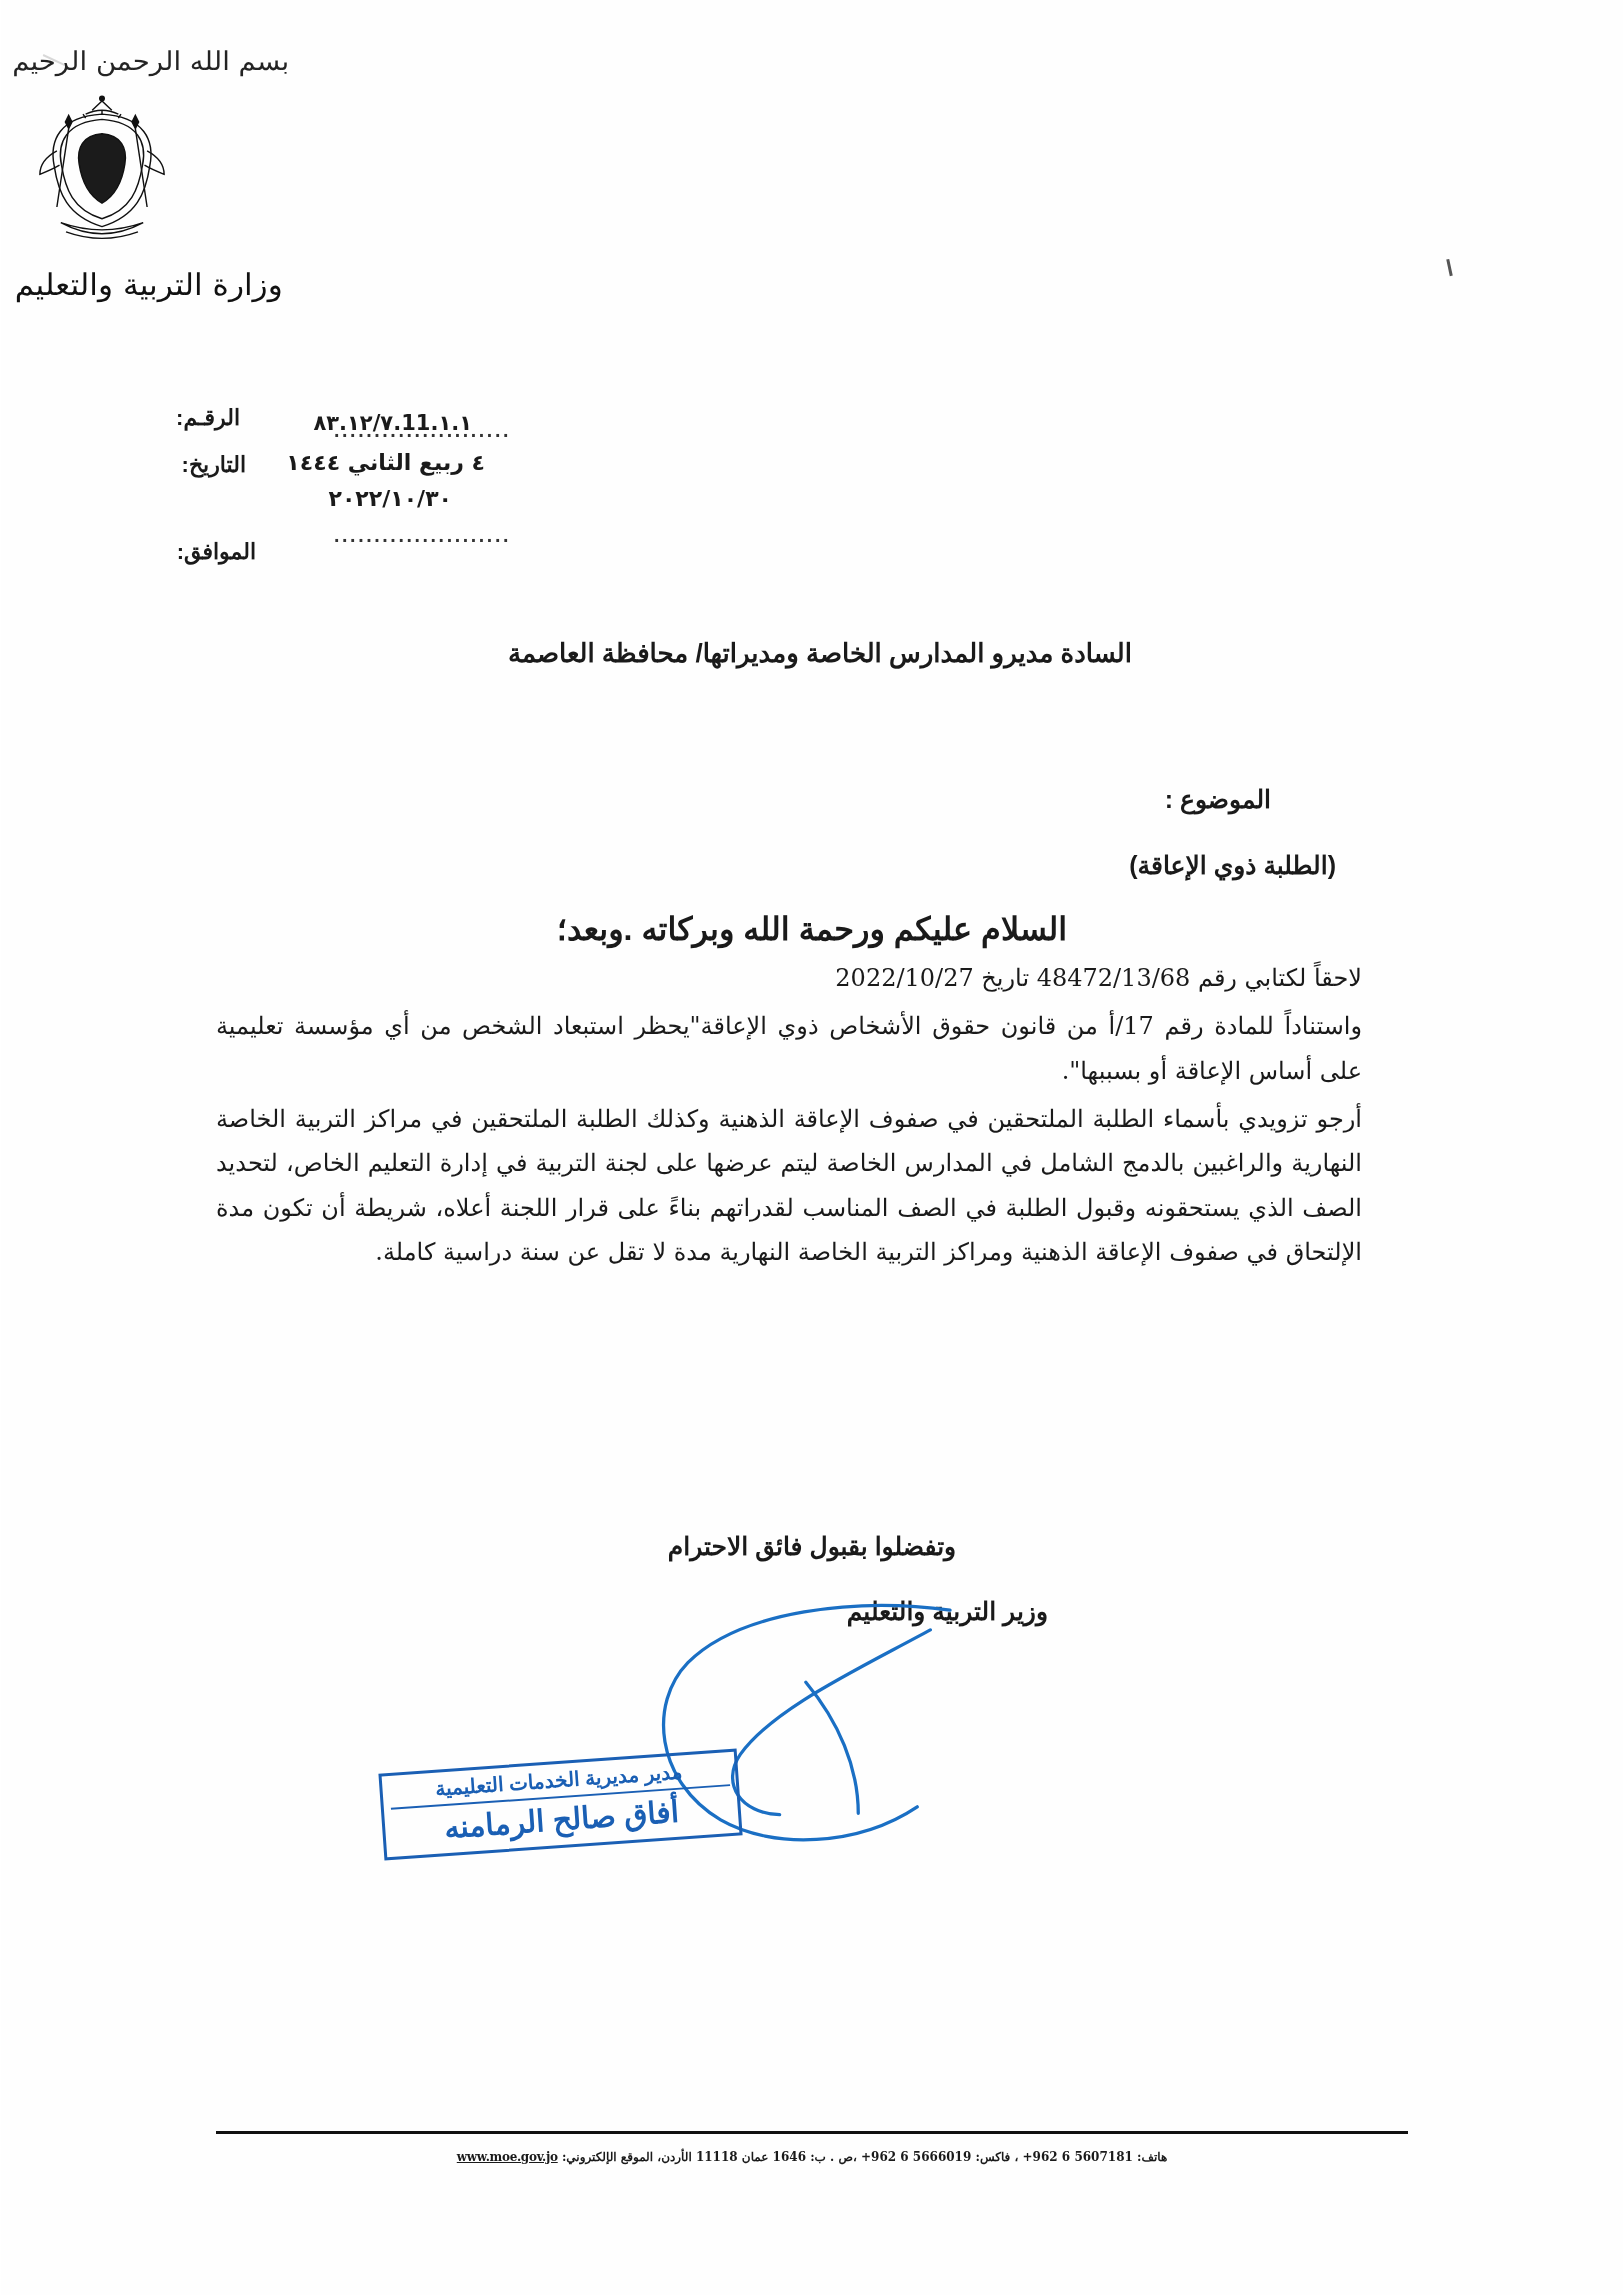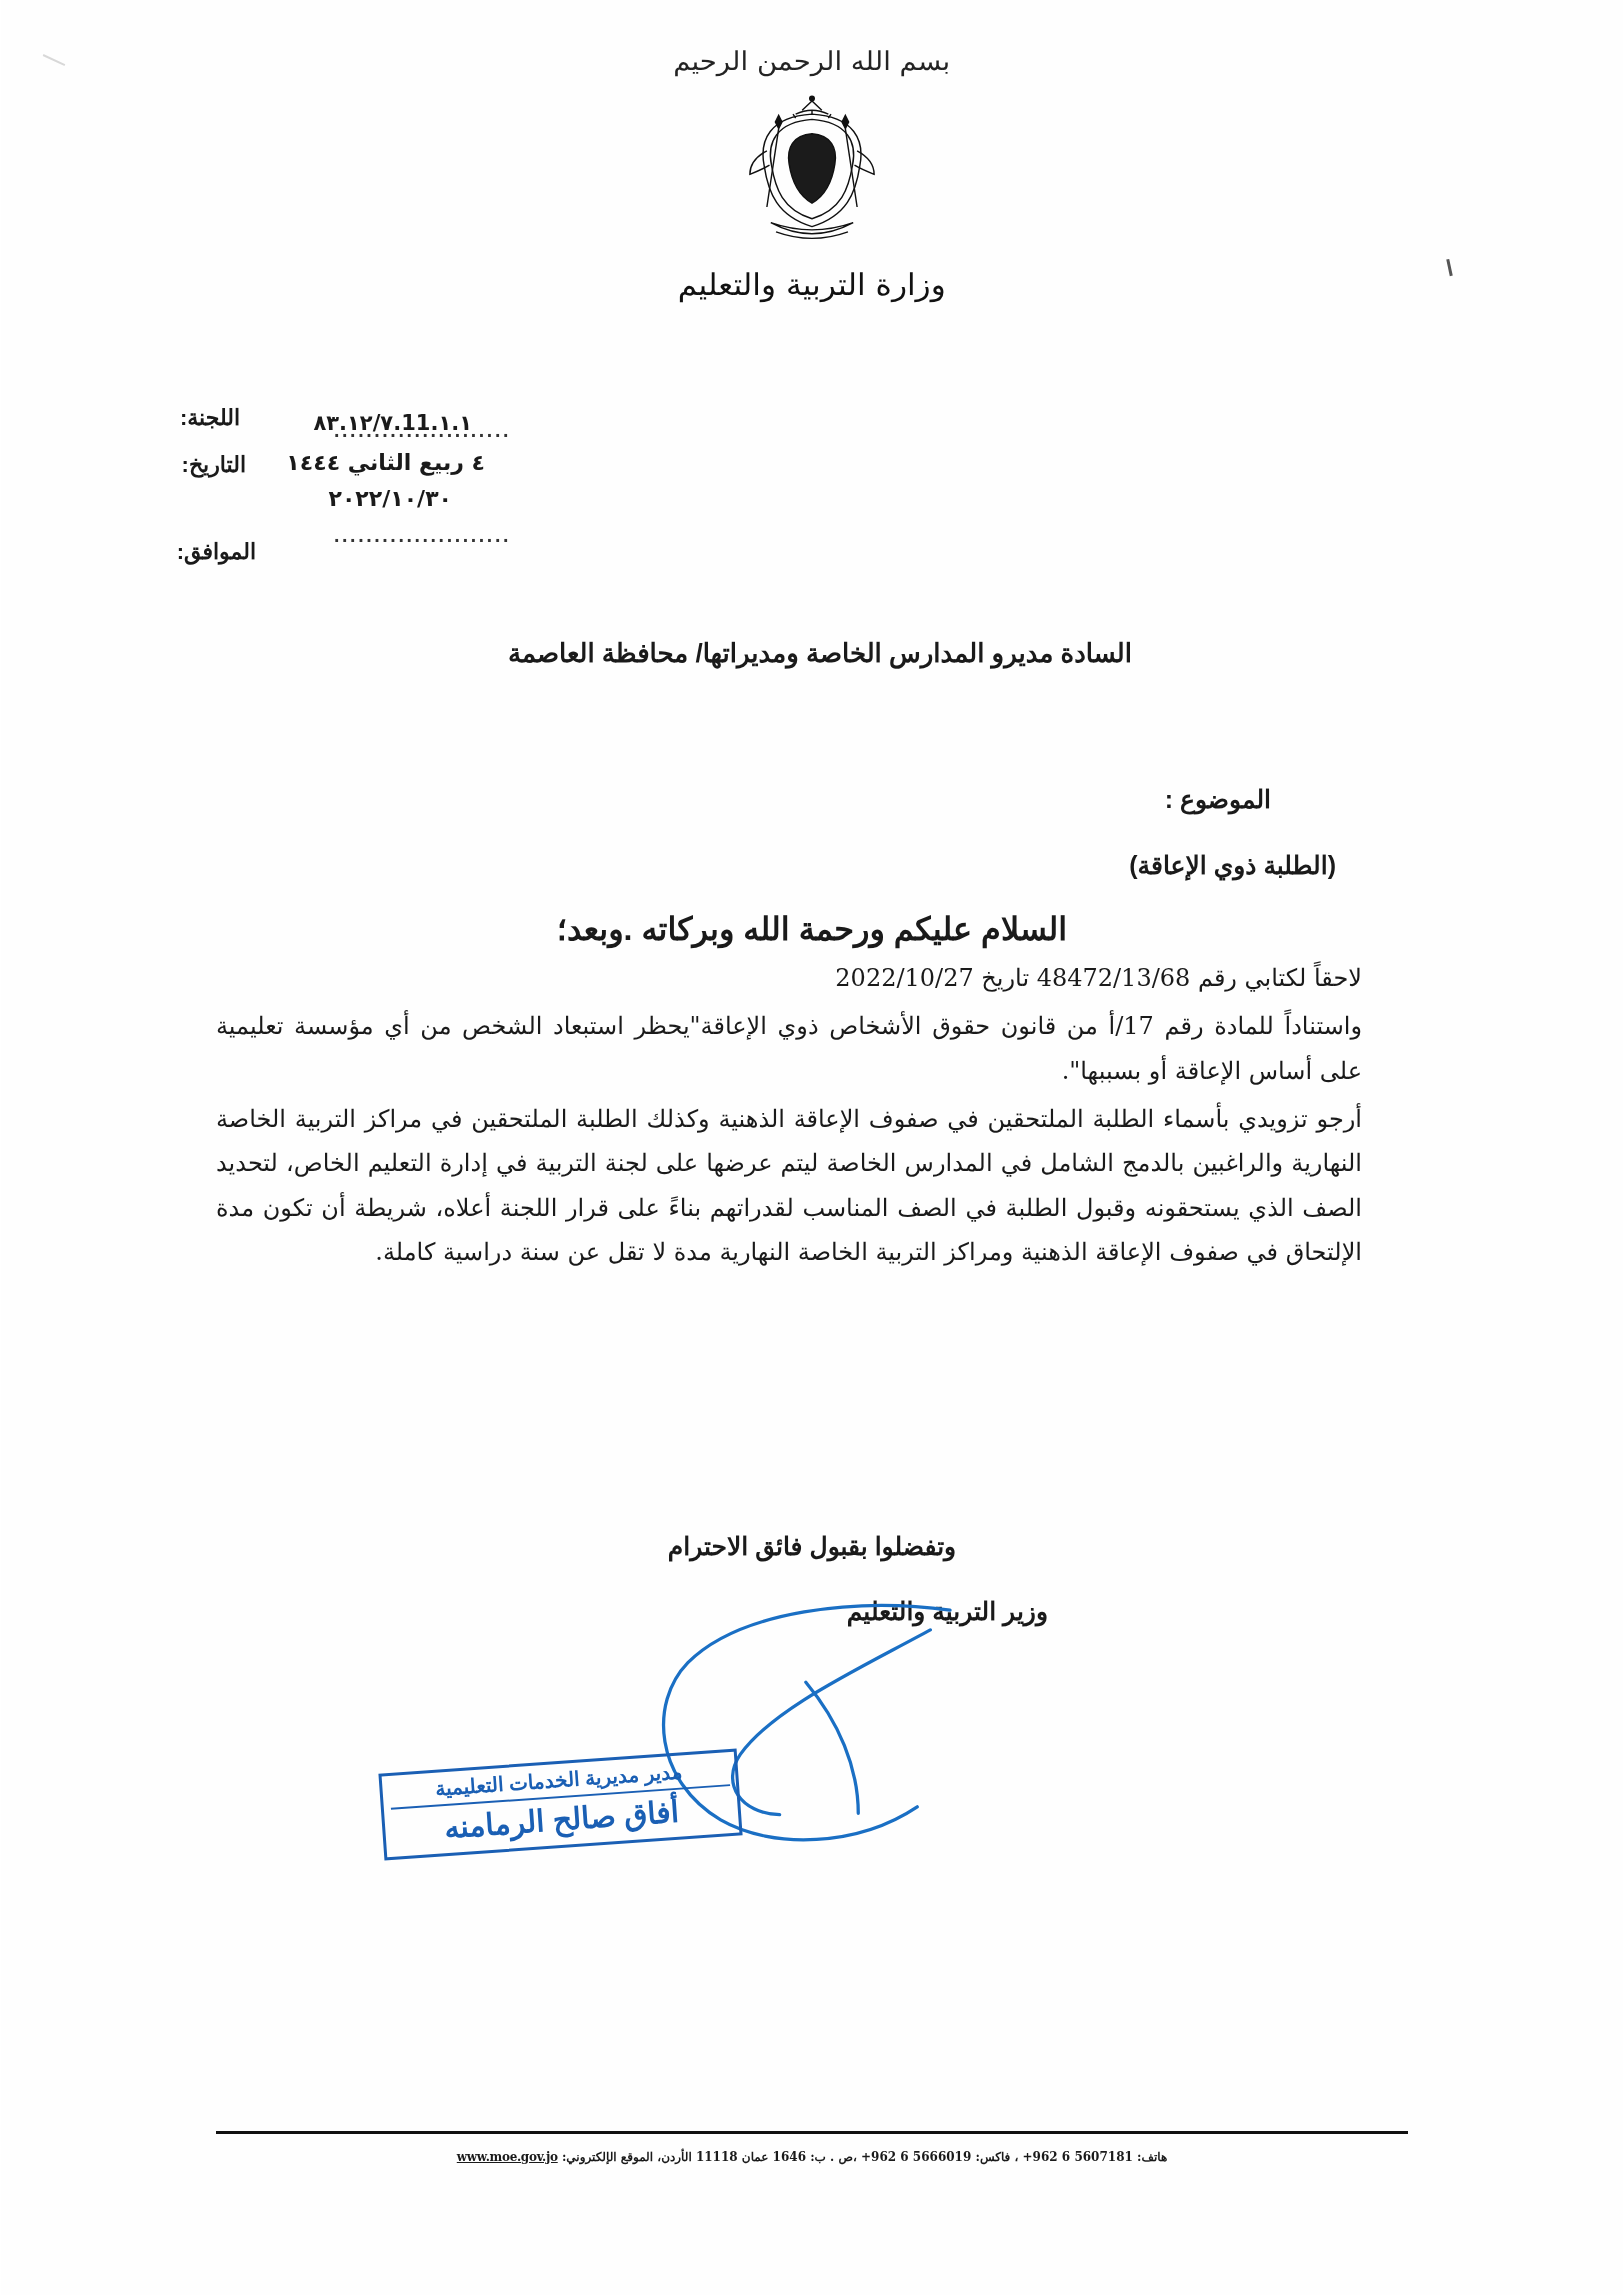--- a/index.html
+++ b/index.html
@@ -23,21 +23,22 @@
   }
 
   
   .header {
     position: absolute;
     top: 46px;
     left: 0;
     right: 0;
     display: flex;
     flex-direction: column;
-    align-items: center;
+    align-items: flex-end;
+    padding-left: 20px;
   }
   .basmala {
     font-family: "DejaVu Serif", serif;
     font-size: 26px;
     color: #111;
     letter-spacing: 1.3px;
     margin-bottom: 11.8px;
     opacity: .92;
     transform: scaleX(1.06);
   }
@@ -245,21 +246,21 @@
 
           <path d="M125 40 v-6 M100 46 l-4 -6 M150 46 l4 -6"></path>
         </g>
       </svg>
     </div>
 
     <div class="ministry-name">وزارة التربية والتعليم</div>
   </div>
 
   <div>
-    <div class="rl" style="top:405px; right:1384px;">اللجنة:</div>
+    <div class="rl" style="top:405px; right:1384px;">الرقـم:</div>
     <div class="rl" style="top:411px; right:1152px; font-family:'DejaVu Sans',sans-serif; font-size:21px; letter-spacing:1.3px;">١.١.11.٨٣.١٢/٧</div>
     <div class="rl" style="top:419px; right:1113px; font-size:19.6px; letter-spacing:2.6px; color:#333;">......................</div>
 
     <div class="rl" style="top:452px; right:1378px;">التاريخ:</div>
     <div class="rl" style="top:450px; right:1139px; font-family:'DejaVu Sans',sans-serif; font-size:22px; letter-spacing:0.7px;">٤ ربيع الثاني ١٤٤٤</div>
 
     <div class="rl" style="top:539px; right:1368px;">الموافق:</div>
     <div class="rl" style="top:486px; right:1172px; font-family:'DejaVu Sans',sans-serif; font-size:22px; letter-spacing:1.3px;">٢٠٢٢/١٠/٣٠</div>
     <div class="rl" style="top:524px; right:1113px; font-size:19.6px; letter-spacing:2.6px; color:#333;">......................</div>
   </div>

